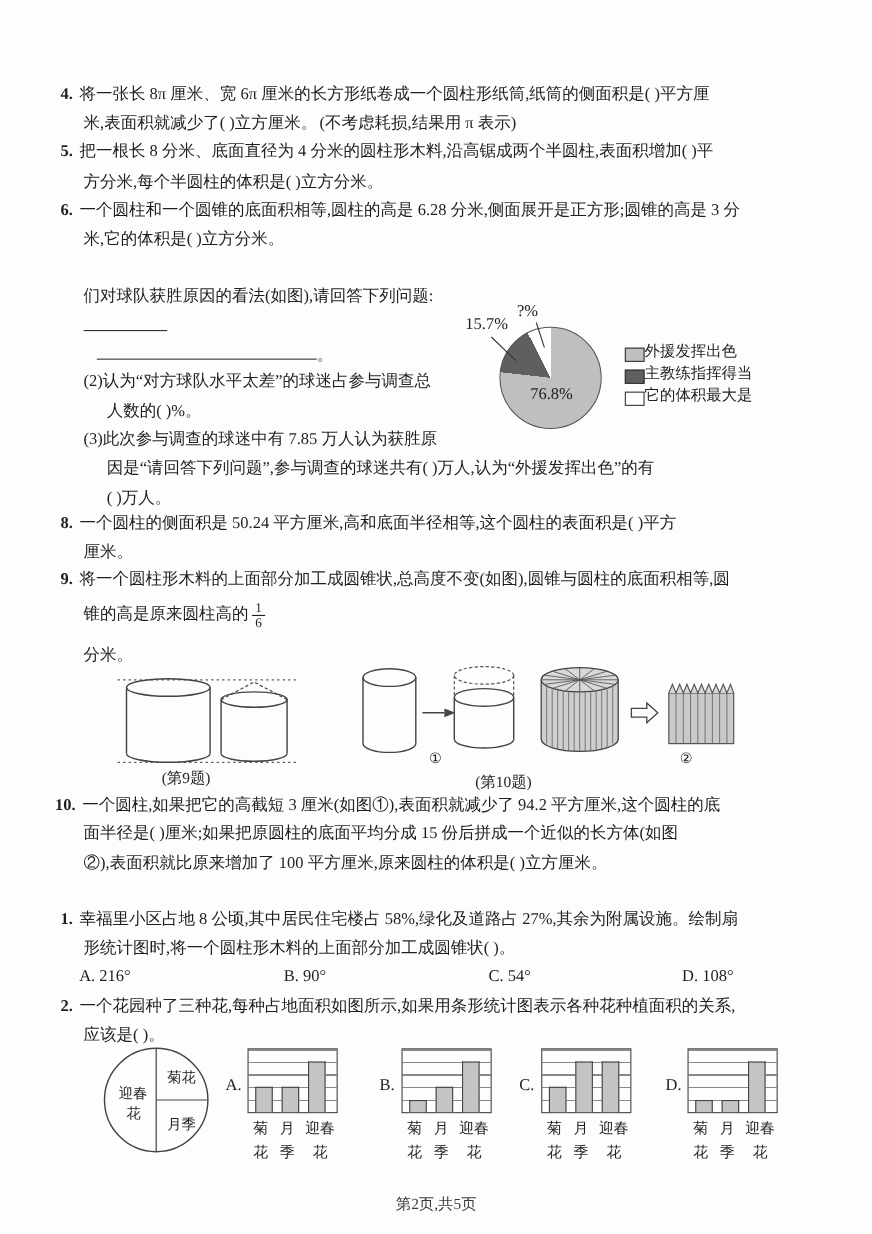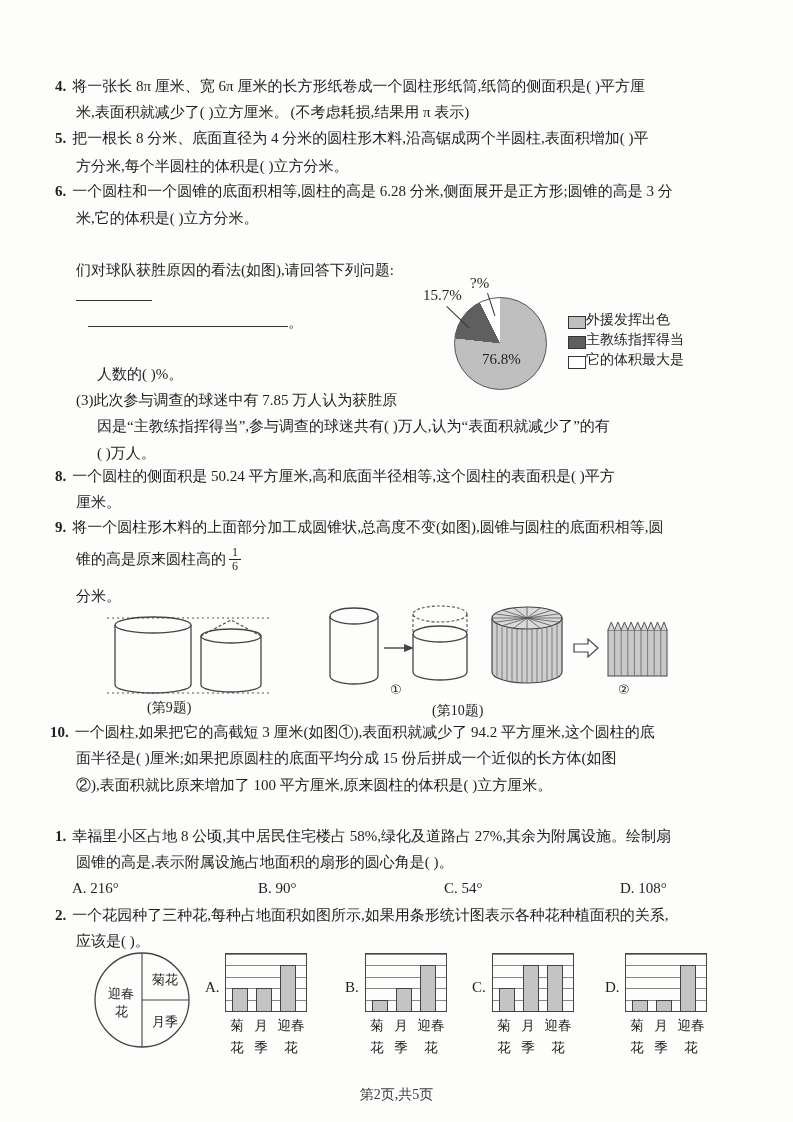--- a/index.html
+++ b/index.html
@@ -47,23 +47,24 @@
 
   <div class="ln" style="left:55px;top:128px"><b class="qn">5.</b><span>把一根长 8 分米、底面直径为 4 分米的圆柱形木料,沿高锯成两个半圆柱,表面积增加(        )平</span></div>
   <div class="ln" style="left:76px;top:156px"><span>方分米,每个半圆柱的体积是(          )立方分米。</span></div>
 
   <div class="ln" style="left:55px;top:181px"><b class="qn">6.</b><span>一个圆柱和一个圆锥的底面积相等,圆柱的高是 6.28 分米,侧面展开是正方形;圆锥的高是 3 分</span></div>
   <div class="ln" style="left:76px;top:208px"><span>米,它的体积是(      )立方分米。</span></div>
 
   <div class="ln" style="left:76px;top:260px"><span>们对球队获胜原因的看法(如图),请回答下列问题:</span></div>
   <div class="ln" style="left:76px;top:286px"><span class="ub" style="width:76px"></span></div>
   <div class="ln" style="left:88px;top:312px"><span class="ub" style="width:200px"></span><span>。</span></div>
+  <div class="ln" style="left:76px;top:337px"><span>(2)认为“对方球队水平太差”的球迷占参与调查总</span></div>
   <div class="ln" style="left:97px;top:364px"><span>人数的(      )%。</span></div>
   <div class="ln" style="left:76px;top:390px"><span>(3)此次参与调查的球迷中有 7.85 万人认为获胜原</span></div>
-  <div class="ln" style="left:97px;top:416px"><span>因是“主教练指挥得当”,参与调查的球迷共有(      )万人,认为“表面积就减少了”的有</span></div>
+  <div class="ln" style="left:97px;top:416px"><span>因是“请回答下列问题”,参与调查的球迷共有(      )万人,认为“外援发挥出色”的有</span></div>
   <div class="ln" style="left:97px;top:443px"><span>(      )万人。</span></div>
 
   <div class="pie" style="left: 454px; top: 297px; width: 93px; height: 93px; background: conic-gradient(rgb(191, 191, 191) 0deg, rgb(191, 191, 191) 76.8%, rgb(95, 95, 95) 76.8%, rgb(95, 95, 95) 92.5%, rgb(255, 255, 255) 92.5%, rgb(255, 255, 255) 100%);"></div>
   <span class="plab" style="left:482px;top:351px">76.8%</span>
   <span class="plab" style="left:423px;top:287px">15.7%</span>
   <span class="plab" style="left:470px;top:275px">?%</span>
   <div class="leader" style="left:447px;top:306px;width:31px;transform:rotate(44deg)"></div>
   <div class="leader" style="left:488px;top:293px;width:24px;transform:rotate(72deg)"></div>
   <div class="lgd" style="left:568px;top:315px">
     <div class="lgd-row">
@@ -175,21 +176,21 @@
     <text class="circ" x="296" y="92">②</text>
   </svg>
   <div class="caption" style="left:432px;top:702px">(第10题)</div>
 
   <div class="ln" style="left:50px;top:722px"><b class="qn">10.</b><span>一个圆柱,如果把它的高截短 3 厘米(如图①),表面积就减少了 94.2 平方厘米,这个圆柱的底</span></div>
   <div class="ln" style="left:76px;top:748px"><span>面半径是(      )厘米;如果把原圆柱的底面平均分成 15 份后拼成一个近似的长方体(如图</span></div>
   <div class="ln" style="left:76px;top:775px"><span>②),表面积就比原来增加了 100 平方厘米,原来圆柱的体积是(      )立方厘米。</span></div>
 
 
   <div class="ln" style="left:55px;top:826px"><b class="qn">1.</b><span>幸福里小区占地 8 公顷,其中居民住宅楼占 58%,绿化及道路占 27%,其余为附属设施。绘制扇</span></div>
-  <div class="ln" style="left:76px;top:852px"><span>圆锥的高是,表示附属设施占地面积的扇形的圆心角是(      )。</span></div>
+  <div class="ln" style="left:76px;top:852px"><span>形统计图时,将一个圆柱形木料的上面部分加工成圆锥状(      )。</span></div>
   <span class="ln" style="left:72px;top:878px">A. 216°</span>
   <span class="ln" style="left:258px;top:878px">B. 90°</span>
   <span class="ln" style="left:444px;top:878px">C. 54°</span>
   <span class="ln" style="left:620px;top:878px">D. 108°</span>
 
   <div class="ln" style="left:55px;top:905px"><b class="qn">2.</b><span>一个花园种了三种花,每种占地面积如图所示,如果用条形统计图表示各种花种植面积的关系,</span></div>
   <div class="ln" style="left:76px;top:931px"><span>应该是(        )。</span></div>
 
   <svg class="abs" style="left:88px;top:950px" width="110" height="102" viewBox="0 0 110 102">
     <circle cx="54" cy="50" r="47" fill="none" stroke="#444" stroke-width="1.3"></circle>

